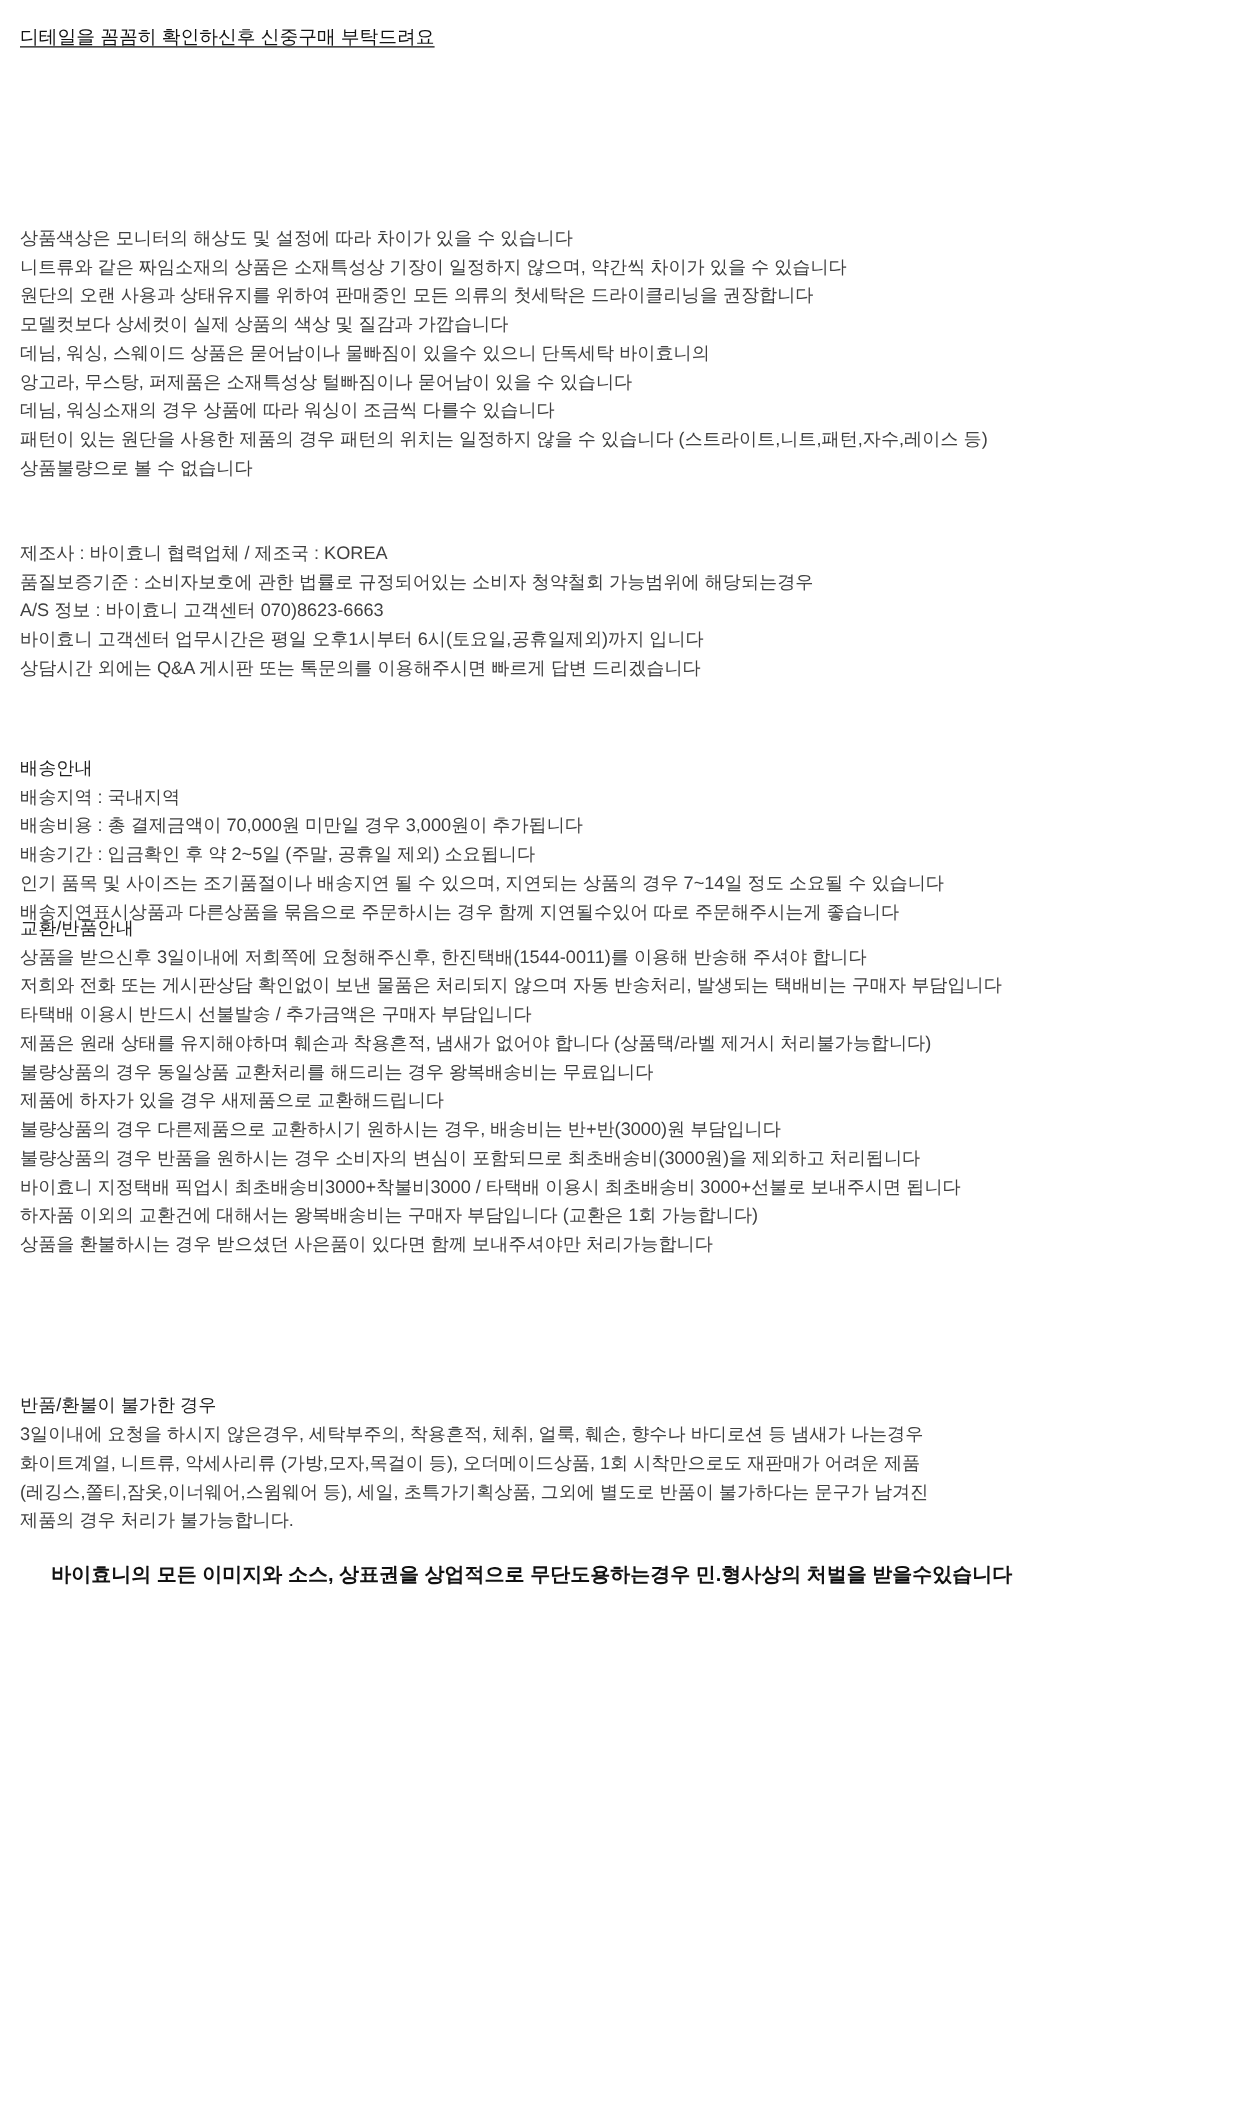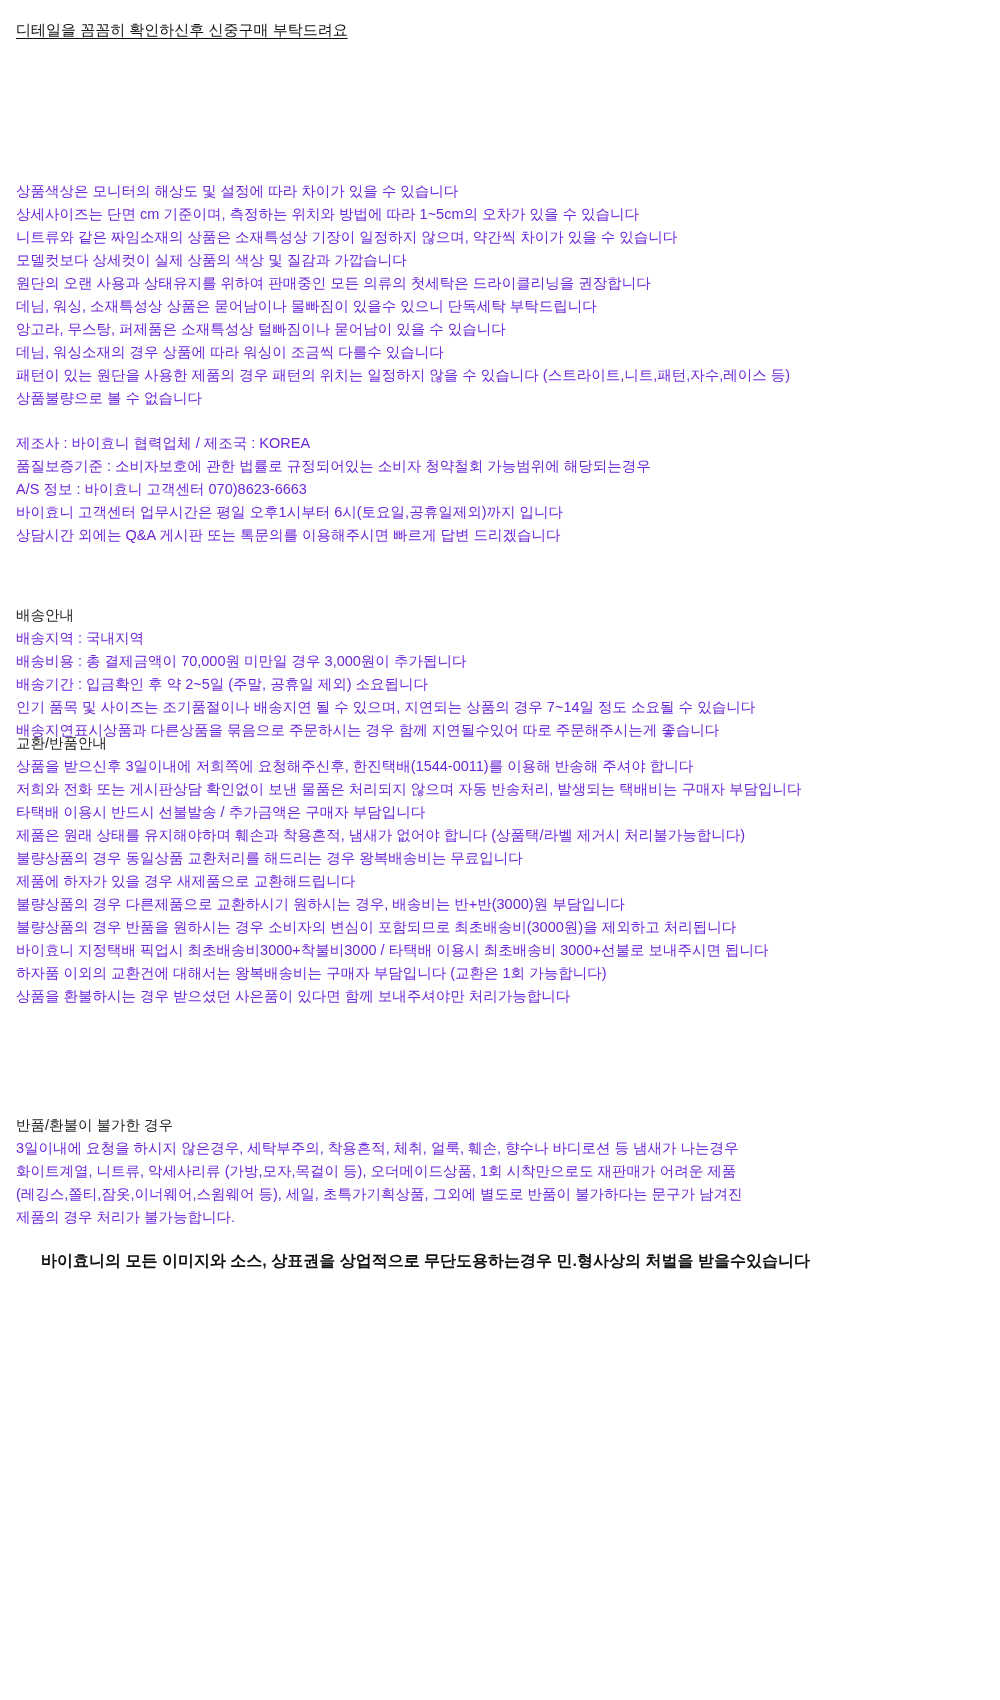--- a/index.html
+++ b/index.html
@@ -23,21 +23,21 @@
   }
   .block {
     position: absolute;
     left: 16px;
     width: 968px;
   }
   .line {
     font-size: 14.5px;
     line-height: 23px;
     white-space: nowrap;
-    color: #6d28d9;
+    color: #404040;
   }
   .headline {
     font-size: 15px;
     line-height: 23px;
     font-weight: 400;
     color: #111111;
     text-decoration: underline;
     text-underline-offset: 3px;
     white-space: nowrap;
   }
@@ -68,25 +68,24 @@
 <body>
 
 <div class="page">
 
   <div class="block" id="headline-block">
     <div class="headline">디테일을 꼼꼼히 확인하신후 신중구매 부탁드려요</div>
   </div>
 
   <div class="block" id="notice-block">
     <div class="line">상품색상은 모니터의 해상도 및 설정에 따라 차이가 있을 수 있습니다</div>
-    <div class="line">상세사이즈는 단면 cm 기준이며, 측정하는 위치와 방법에 따라 1~5cm의 오차가 있을 수 있습니다</div>
     <div class="line">니트류와 같은 짜임소재의 상품은 소재특성상 기장이 일정하지 않으며, 약간씩 차이가 있을 수 있습니다</div>
+    <div class="line">원단의 오랜 사용과 상태유지를 위하여 판매중인 모든 의류의 첫세탁은 드라이클리닝을 권장합니다</div>
     <div class="line">모델컷보다 상세컷이 실제 상품의 색상 및 질감과 가깝습니다</div>
-    <div class="line">원단의 오랜 사용과 상태유지를 위하여 판매중인 모든 의류의 첫세탁은 드라이클리닝을 권장합니다</div>
-    <div class="line">데님, 워싱, 소재특성상 상품은 묻어남이나 물빠짐이 있을수 있으니 단독세탁 부탁드립니다</div>
+    <div class="line">데님, 워싱, 스웨이드 상품은 묻어남이나 물빠짐이 있을수 있으니 단독세탁 바이효니의</div>
     <div class="line">앙고라, 무스탕, 퍼제품은 소재특성상 털빠짐이나 묻어남이 있을 수 있습니다</div>
     <div class="line">데님, 워싱소재의 경우 상품에 따라 워싱이 조금씩 다를수 있습니다</div>
     <div class="line">패턴이 있는 원단을 사용한 제품의 경우 패턴의 위치는 일정하지 않을 수 있습니다 (스트라이트,니트,패턴,자수,레이스 등)</div>
     <div class="line">상품불량으로 볼 수 없습니다</div>
   </div>
 
   <div class="block" id="maker-block">
     <div class="line">제조사 : 바이효니 협력업체 / 제조국 : KOREA</div>
     <div class="line">품질보증기준 : 소비자보호에 관한 법률로 규정되어있는 소비자 청약철회 가능범위에 해당되는경우</div>
     <div class="line">A/S 정보 : 바이효니 고객센터 070)8623-6663</div>

